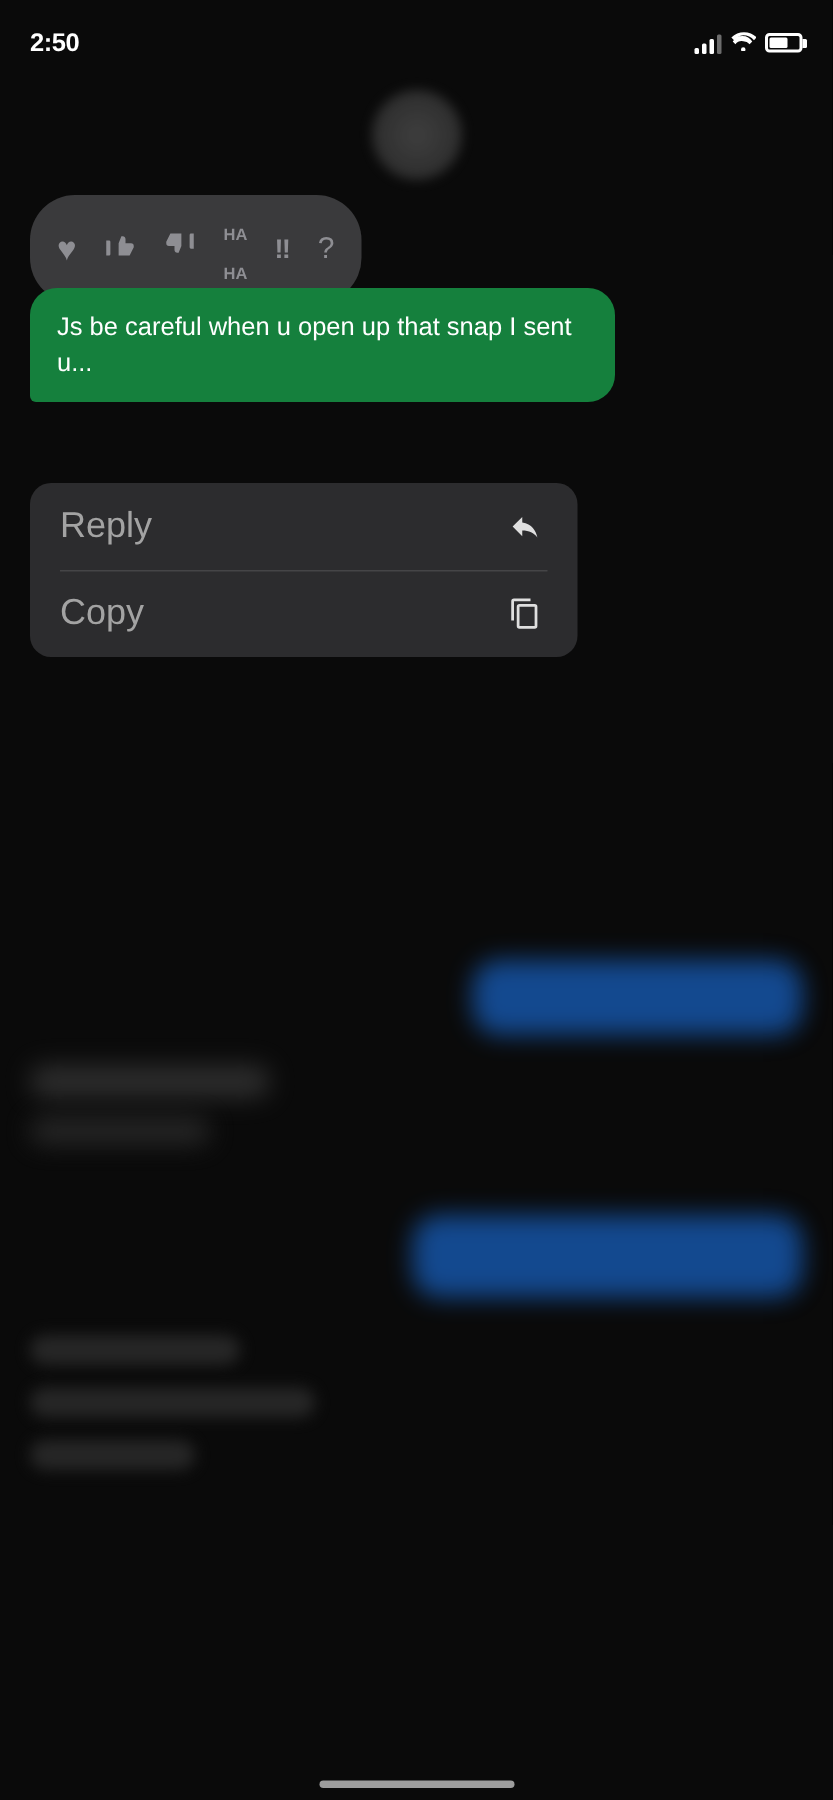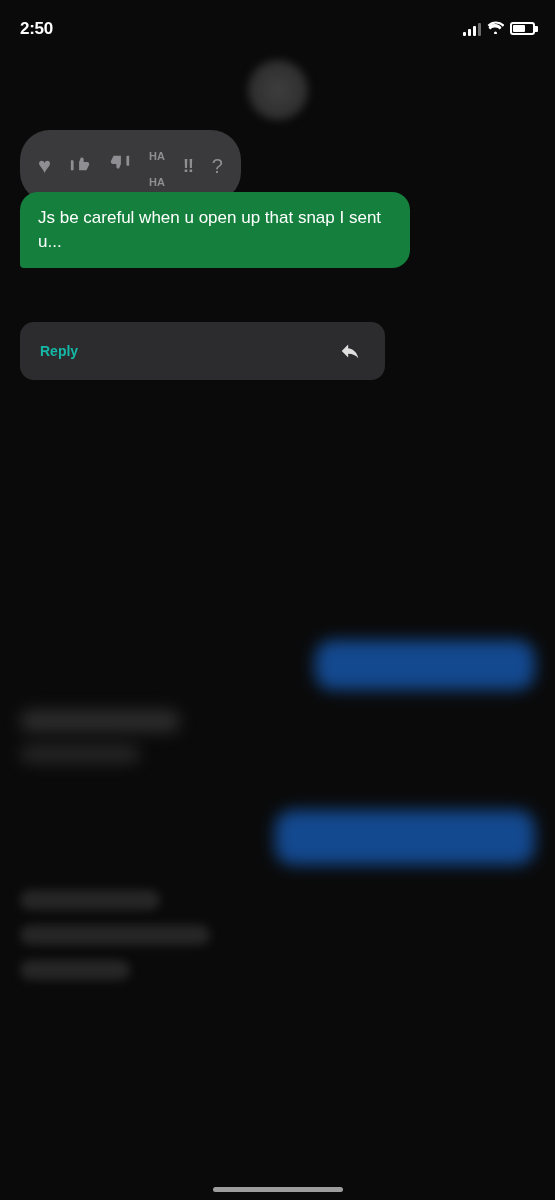--- a/index.html
+++ b/index.html
@@ -194,23 +194,23 @@
       content: '';
       position: absolute;
       bottom: 0;
       left: 20px;
       right: 20px;
       height: 0.5px;
       background: rgba(255,255,255,0.12);
     }
 
     .menu-label {
-      font-size: 14px;
-      color: #14b8a6;
-      font-weight: 700;
+      font-size: 24px;
+      color: #a3a3a3;
+      font-weight: 400;
     }
 
     .menu-icon-wrap {
       width: 30px;
       height: 30px;
       display: flex;
       align-items: center;
       justify-content: center;
     }
 
@@ -289,18 +289,26 @@
 
   <div class="menu-item">
     <span class="menu-label">Reply</span>
     <div class="menu-icon-wrap">
       <svg width="22" height="22" viewBox="0 0 24 24" fill="white" opacity="0.85">
         <path d="M10 9V5l-7 7 7 7v-4.1c5 0 8.5 1.6 11 5.1-1-5-4-10-11-11z"></path>
       </svg>
     </div>
   </div>
 
+  <div class="menu-item">
+    <span class="menu-label">Copy</span>
+    <div class="menu-icon-wrap">
+      <svg width="22" height="22" viewBox="0 0 24 24" fill="white" opacity="0.85">
+        <path d="M16 1H4a2 2 0 0 0-2 2v14h2V3h12V1zm3 4H8a2 2 0 0 0-2 2v14a2 2 0 0 0 2 2h11a2 2 0 0 0 2-2V7a2 2 0 0 0-2-2zm0 16H8V7h11v14z"></path>
+      </svg>
+    </div>
+  </div>
 
 
 
 </div>
 
 <div class="home-indicator"></div>
 
 </body></html>

